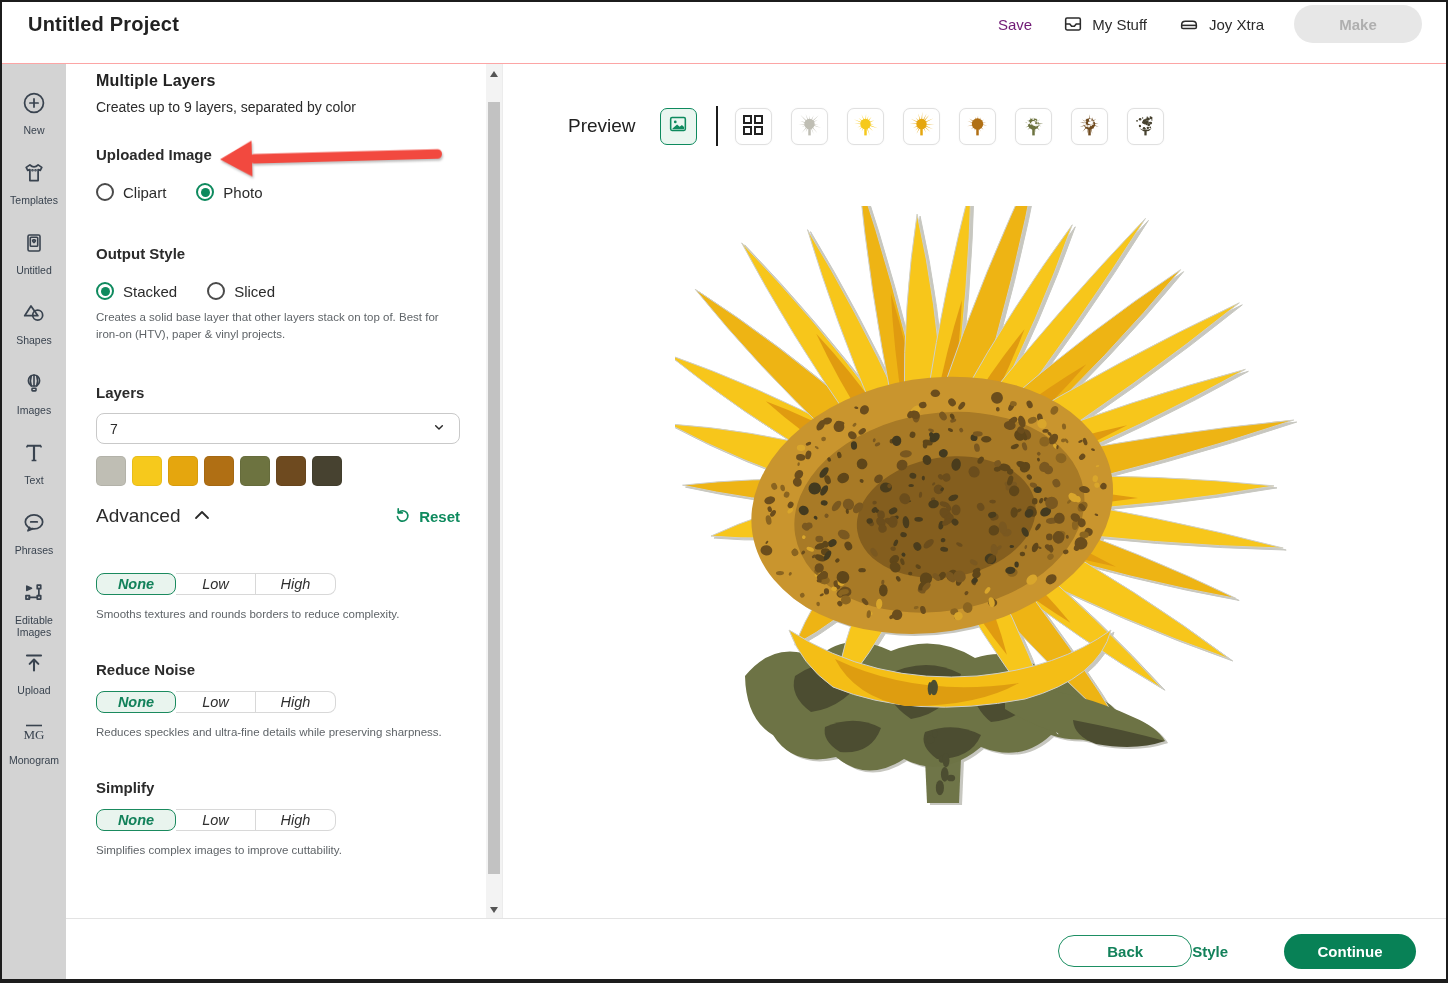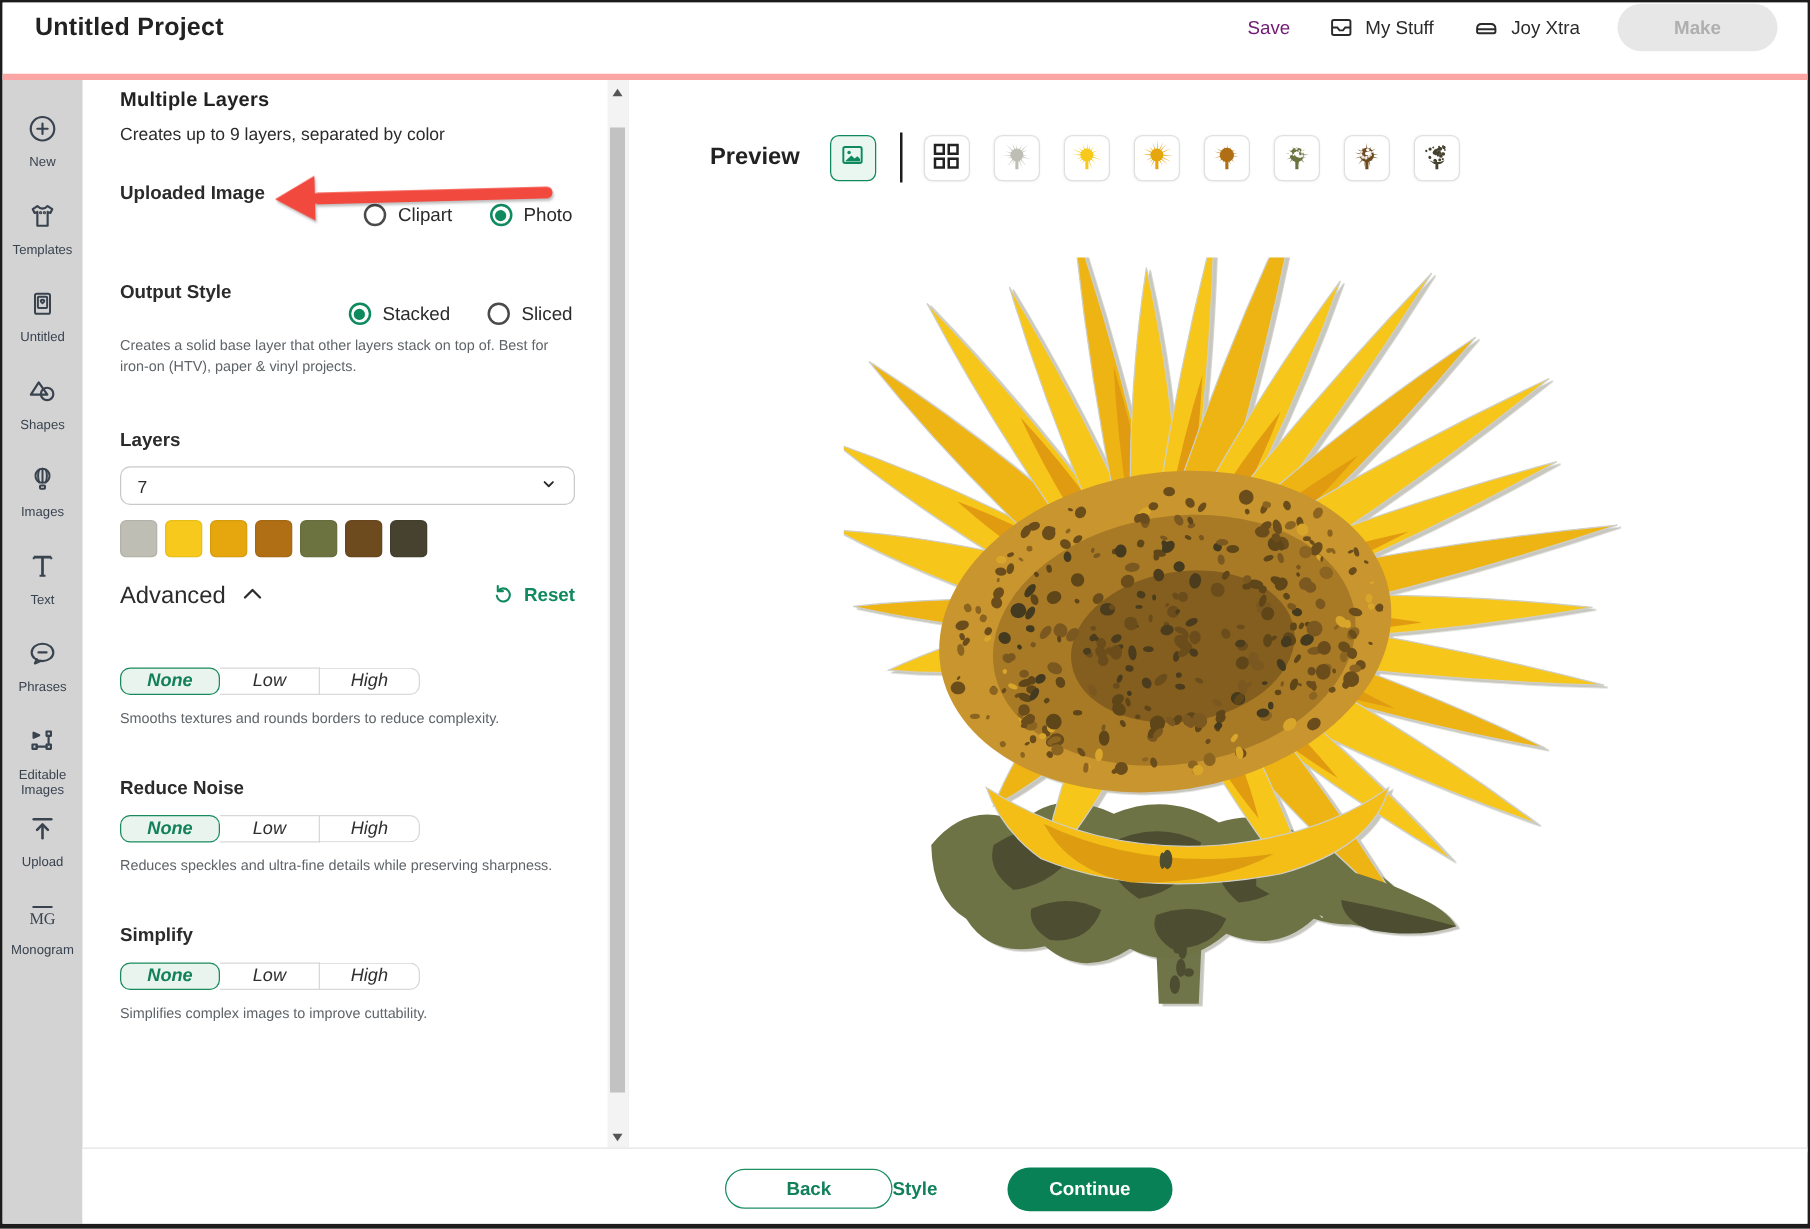--- a/index.html
+++ b/index.html
@@ -4,21 +4,21 @@
 <style>
   html,body{margin:0;padding:0;background:#888;}
   *{box-sizing:border-box;}
   .window{
     position:relative;width:1448px;height:983px;background:#fff;
     border:2px solid #1c1c1c;border-bottom-width:4px;overflow:hidden;
     font-family:"Liberation Sans",sans-serif;color:#2b2b2b;
   }
   
   .header{position:absolute;top:0;left:0;right:0;height:62px;background:#fff;
-    border-bottom:5px solid #fca5a5;display:flex;align-items:center;justify-content:space-between;
+    border-bottom:1px solid #fca5a5;display:flex;align-items:center;justify-content:space-between;
     padding:0 24px 17px 26px;z-index:30;}
   .win-title{font-size:20px;font-weight:bold;letter-spacing:.2px;color:#222;}
   .header-right{display:flex;align-items:center;gap:30px;}
   .hdr-link{display:flex;align-items:center;gap:8px;font-size:15px;color:#2b2b2b;cursor:pointer;}
   .hdr-save{color:#701a75;font-size:15px;}
   .hdr-icon svg{display:block;}
   .make-btn{width:128px;height:38px;border:none;border-radius:20px;background:#e7e7e7;
     color:#afafaf;font-size:15px;font-weight:bold;font-family:inherit;}
   
   .sidebar{position:absolute;left:0;top:62px;bottom:0;width:64px;background:#d3d3d3;
@@ -27,21 +27,21 @@
     gap:8px;padding-top:10px;cursor:pointer;}
   .sb-ico svg{display:block;}
   .sb-label{font-size:10.5px;color:#39434f;text-align:center;line-height:1.15;width:58px;}
   
   .panel{position:absolute;left:64px;top:62px;width:420px;height:858px;background:#fff;
     overflow:hidden;padding:8px 28px 0 30px;}
   .panel h1{margin:0;font-size:16px;font-weight:bold;color:#222;letter-spacing:.2px;}
   .panel-subtitle{margin-top:9px;font-size:14px;color:#2b2b2b;}
   .group-label{font-size:15px;font-weight:bold;color:#2b2b2b;}
   .mt-uploaded{margin-top:31px;position:relative;}
-  .radio-row{display:flex;align-items:center;gap:30px;margin-top:0;justify-content:flex-end;}
+  .radio-row{display:flex;align-items:center;gap:30px;margin-top:20px;}
   .radio{display:flex;align-items:center;gap:9px;cursor:pointer;}
   .rdot{width:18px;height:18px;border-radius:50%;border:2px solid #4a4a4a;background:#fff;
     display:inline-flex;align-items:center;justify-content:center;flex:none;}
   .rdot.sel{border-color:#0e8a5e;}
   .rdot.sel::after{content:"";width:9px;height:9px;border-radius:50%;background:#0e8a5e;}
   .rlabel{font-size:15px;color:#2b2b2b;}
   .mt-output{margin-top:44px;}
   .style-desc{margin-top:9px;font-size:11.5px;line-height:1.45;color:#5f6468;width:352px;}
   .mt-layers{margin-top:42px;}
   .layers-select{margin-top:12px;width:364px;height:31px;border:1px solid #c9c9c9;border-radius:8px;
@@ -66,31 +66,31 @@
   
   .pscroll{position:absolute;left:484px;top:62px;width:16px;height:858px;background:#f3f3f3;z-index:5;}
   .pscroll .thumb{position:absolute;left:2px;right:2px;top:38px;bottom:48px;background:#c2c2c2;}
   .scroll-arrow{position:absolute;left:0;width:16px;height:16px;display:flex;align-items:center;justify-content:center;}
   .scroll-arrow.up{top:2px;} .scroll-arrow.down{bottom:4px;}
   .tri-up{width:0;height:0;border-left:4px solid transparent;border-right:4px solid transparent;border-bottom:6px solid #555;}
   .tri-down{width:0;height:0;border-left:4px solid transparent;border-right:4px solid transparent;border-top:6px solid #555;}
   
   .canvas{position:absolute;left:500px;top:62px;right:0;height:858px;background:#fff;border-left:1px solid #ececec;}
   .preview-row{position:absolute;left:65px;top:42px;display:flex;align-items:center;}
-  .preview-title{font-size:19px;font-weight:bold;color:#222;margin-right:24px;}
+  .preview-title{font-size:19px;font-weight:normal;color:#222;margin-right:24px;}
   .preview-img-btn{width:37px;height:37px;border:1.5px solid #0e8a5e;background:#eaf6f0;border-radius:7px;
     display:flex;align-items:center;justify-content:center;cursor:pointer;}
   .preview-divider{width:2px;height:40px;background:#1c1c1c;margin:0 17px 0 19px;}
   .thumb-row{display:flex;gap:19px;}
   .layer-thumb{width:37px;height:37px;border:1px solid #e0e0e0;border-radius:7px;background:#fff;
     display:flex;align-items:center;justify-content:center;cursor:pointer;box-shadow:0 0 2px rgba(0,0,0,.05);padding:0;}
   .flower-wrap{position:absolute;left:172px;top:142px;width:632px;height:602px;}
   
   .footer{position:absolute;left:64px;right:0;bottom:0;height:61px;background:#fff;
-    border-top:1px solid #e3e3e3;display:flex;align-items:center;justify-content:center;
+    border-top:1px solid #e3e3e3;display:flex;align-items:center;justify-content:flex-end;
     padding:4px 30px 0 36px;z-index:25;}
   .back-btn{width:134px;height:32px;border:1.5px solid #1d8f63;border-radius:16px;background:#fff;
     color:#12815a;font-size:15px;font-weight:bold;font-family:inherit;cursor:pointer;}
   .footer-right{display:flex;align-items:center;gap:56px;}
   .cancel-link{font-size:15px;font-weight:bold;color:#12815a;cursor:pointer;}
   .continue-btn{width:132px;height:35px;border:none;border-radius:18px;background:#088156;
     color:#fff;font-size:15px;font-weight:bold;font-family:inherit;cursor:pointer;}
 </style>
 </head>
 <body>

